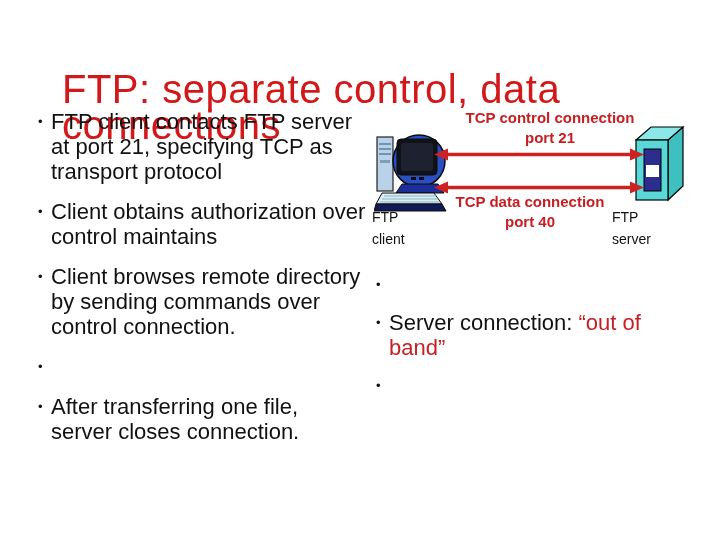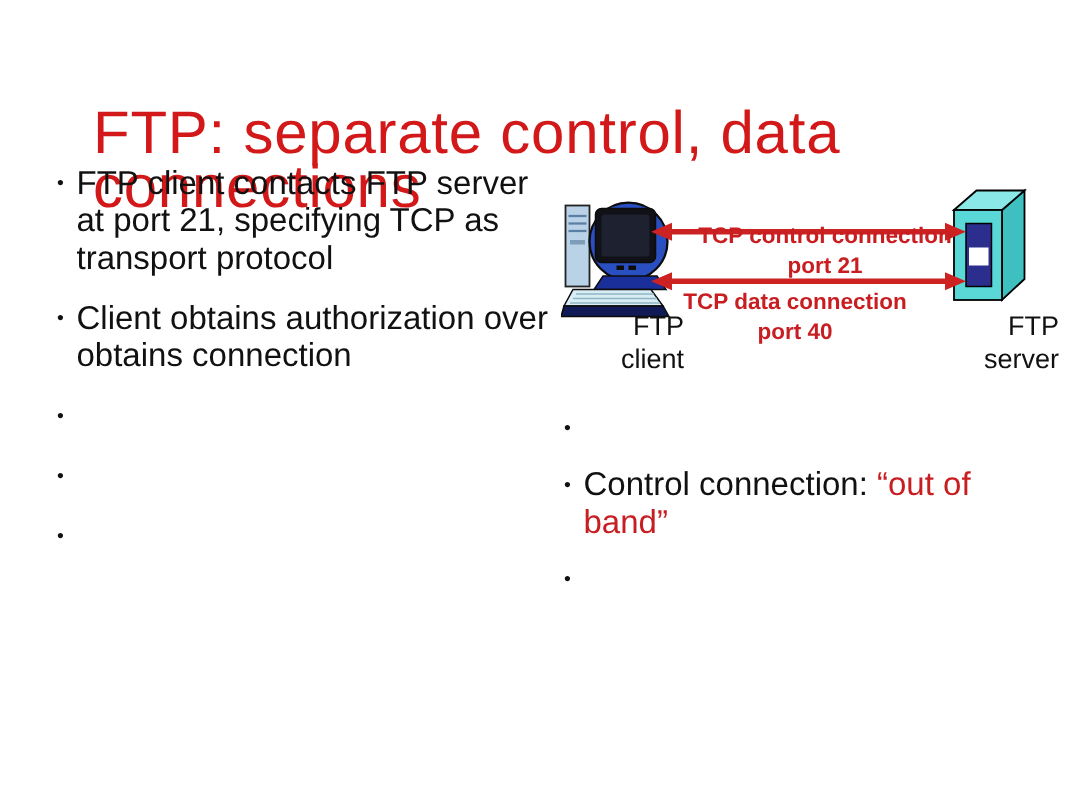--- a/index.html
+++ b/index.html
@@ -36,23 +36,23 @@
     text-align:left;
   }
   .btext{
     margin-left:1px;
     font-size:22px;line-height:25px;
     color:var(--body-text);
     white-space:pre-line;
   }
   .highlight{color:var(--label-red);white-space:pre-line;}
   .diag-label{
-    position:absolute;text-align:right;white-space:pre-line;
+    position:absolute;text-align:left;white-space:pre-line;
     color:var(--body-text);
-    font-size:18px;line-height:22px;
+    font-size:14px;line-height:22px;
   }
   .red-label{
     position:absolute;text-align:center;white-space:pre-line;
     color:var(--label-red);
     font-weight:bold;
     font-size:15px;line-height:20px;
   }
   .icon{position:absolute;}
   .arrow{position:absolute;}
   .arrow line{stroke:var(--arrow-red);stroke-width:3.6px;}
@@ -68,40 +68,45 @@
   <div class="col col-left">
     <div class="bullet">
       <span class="dot">•</span>
       <span class="btext">FTP client contacts FTP server
 at port 21, specifying TCP as
 transport protocol</span>
     </div>
     <div class="bullet">
       <span class="dot">•</span>
       <span class="btext">Client obtains authorization over
-obtains connection</span>
+control maintains</span>
+    </div>
+    <div class="bullet">
+      <span class="dot">•</span>
+      <span class="btext">Client browses remote directory
+by sending commands over
+control connection.</span>
     </div>
     <div class="bullet">
       <span class="dot">•</span>
     </div>
     <div class="bullet">
       <span class="dot">•</span>
-    </div>
-    <div class="bullet">
-      <span class="dot">•</span>
+      <span class="btext">After transferring one file,
+server closes connection.</span>
     </div>
   </div>
 
   <div class="col col-right">
     <div class="bullet">
       <span class="dot">•</span>
     </div>
     <div class="bullet">
       <span class="dot">•</span>
-      <span class="btext"><span>Control connection: </span><span class="highlight">“out of
+      <span class="btext"><span>Server connection: </span><span class="highlight">“out of
 band”</span></span>
     </div>
     <div class="bullet">
       <span class="dot">•</span>
     </div>
   </div>
 
   <svg class="icon" style="left:374px;top:132px;" width="76" height="86" viewBox="0 0 76 86">
     <rect x="3" y="5" width="16" height="54" fill="#b9d2e8" stroke="#222" stroke-width="1.2"></rect>
     <line x1="5" y1="12" x2="17" y2="12" stroke="#5b7fa3" stroke-width="1.5"></line>
@@ -133,21 +138,21 @@
     <line x1="12" y1="6.5" x2="198" y2="6.5"></line>
     <polygon points="0,6.5 14,0.5 14,12.5"></polygon>
     <polygon points="210,6.5 196,0.5 196,12.5"></polygon>
   </svg>
   <svg class="arrow" style="left:434px;top:181px;" width="210" height="13" viewBox="0 0 210 13">
     <line x1="12" y1="6.5" x2="198" y2="6.5"></line>
     <polygon points="0,6.5 14,0.5 14,12.5"></polygon>
     <polygon points="210,6.5 196,0.5 196,12.5"></polygon>
   </svg>
 
-  <div class="red-label" style="left:452px;top:108px;width:196px;margin-top:40px;">TCP control connection
+  <div class="red-label" style="left:452px;top:108px;width:196px;">TCP control connection
 port 21</div>
   <div class="red-label" style="left:432px;top:192px;width:196px;">TCP data connection
 port 40</div>
   <div class="diag-label" style="left:372px;top:206px;width:84px;">FTP
 client</div>
   <div class="diag-label" style="left:612px;top:206px;width:94px;">FTP
 server</div>
 
 </div>
 

